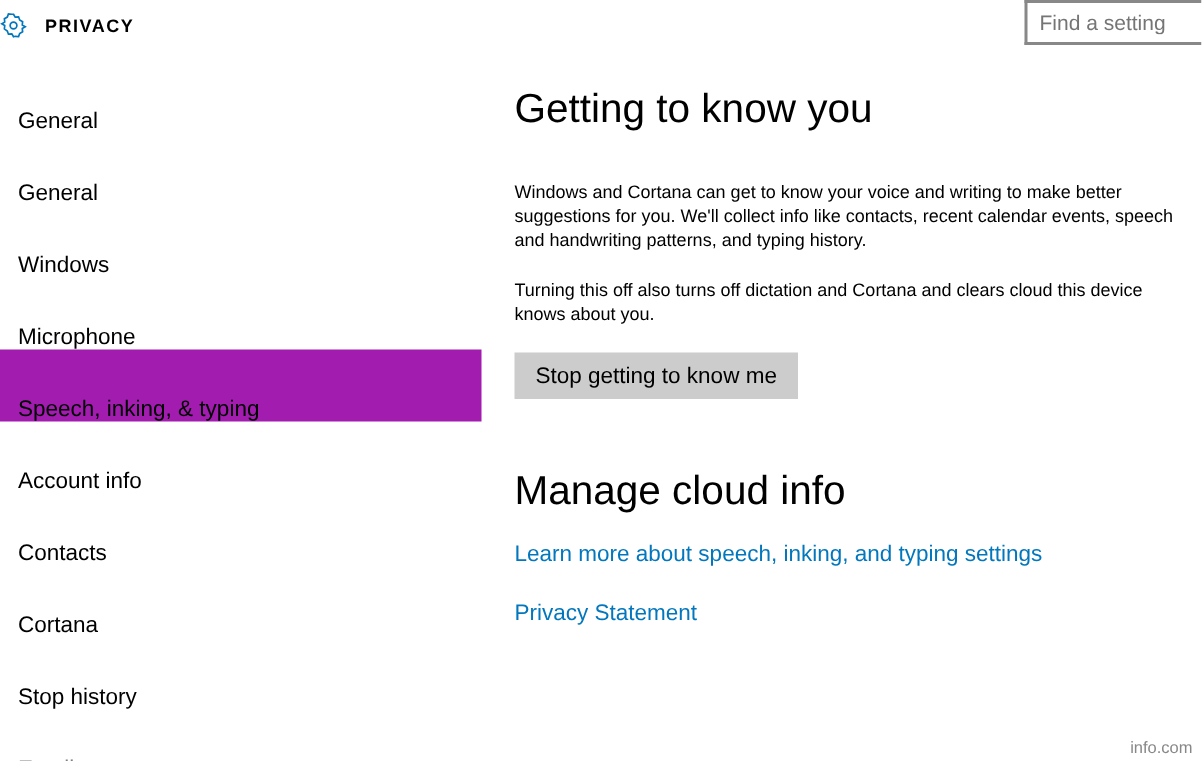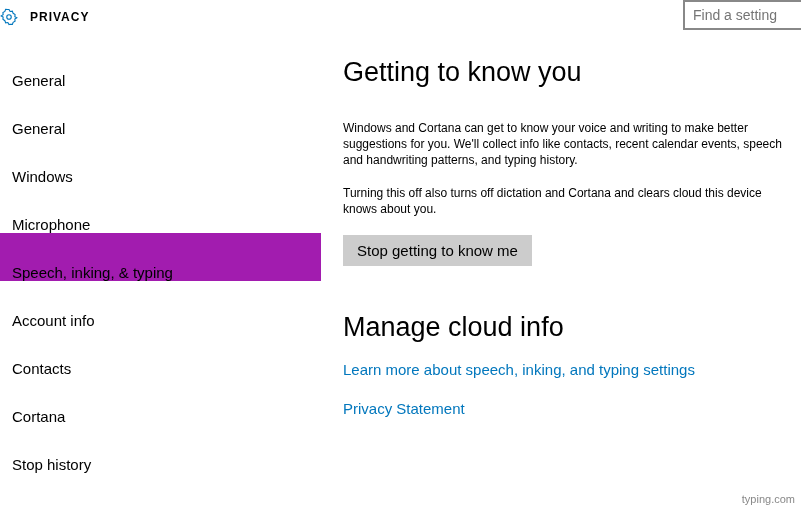--- a/index.html
+++ b/index.html
@@ -166,13 +166,13 @@
     <p>Windows and Cortana can get to know your voice and writing to make better suggestions for you. We'll collect info like contacts, recent calendar events, speech and handwriting patterns, and typing history.</p>
     <p>Turning this off also turns off dictation and Cortana and clears cloud this device knows about you.</p>
     <button class="button">Stop getting to know me</button>
 
     <h2>Manage cloud info</h2>
     <a class="link">Learn more about speech, inking, and typing settings</a>
     <a class="link">Privacy Statement</a>
   </div>
 </div>
 
-<div class="watermark">typing.com</div>
+<div class="watermark">info.com</div>
 
 </body></html>

